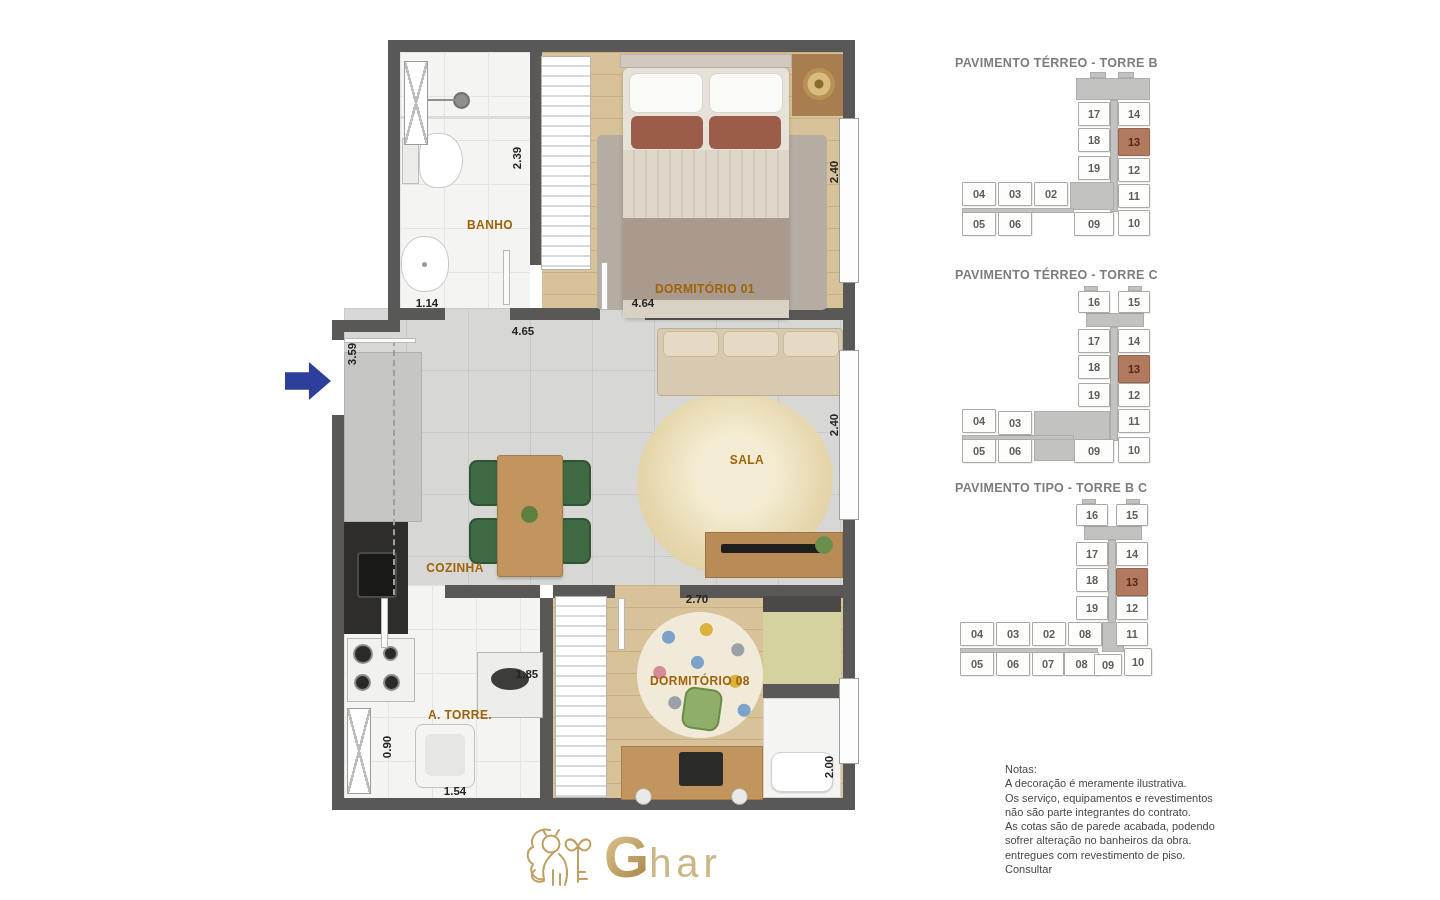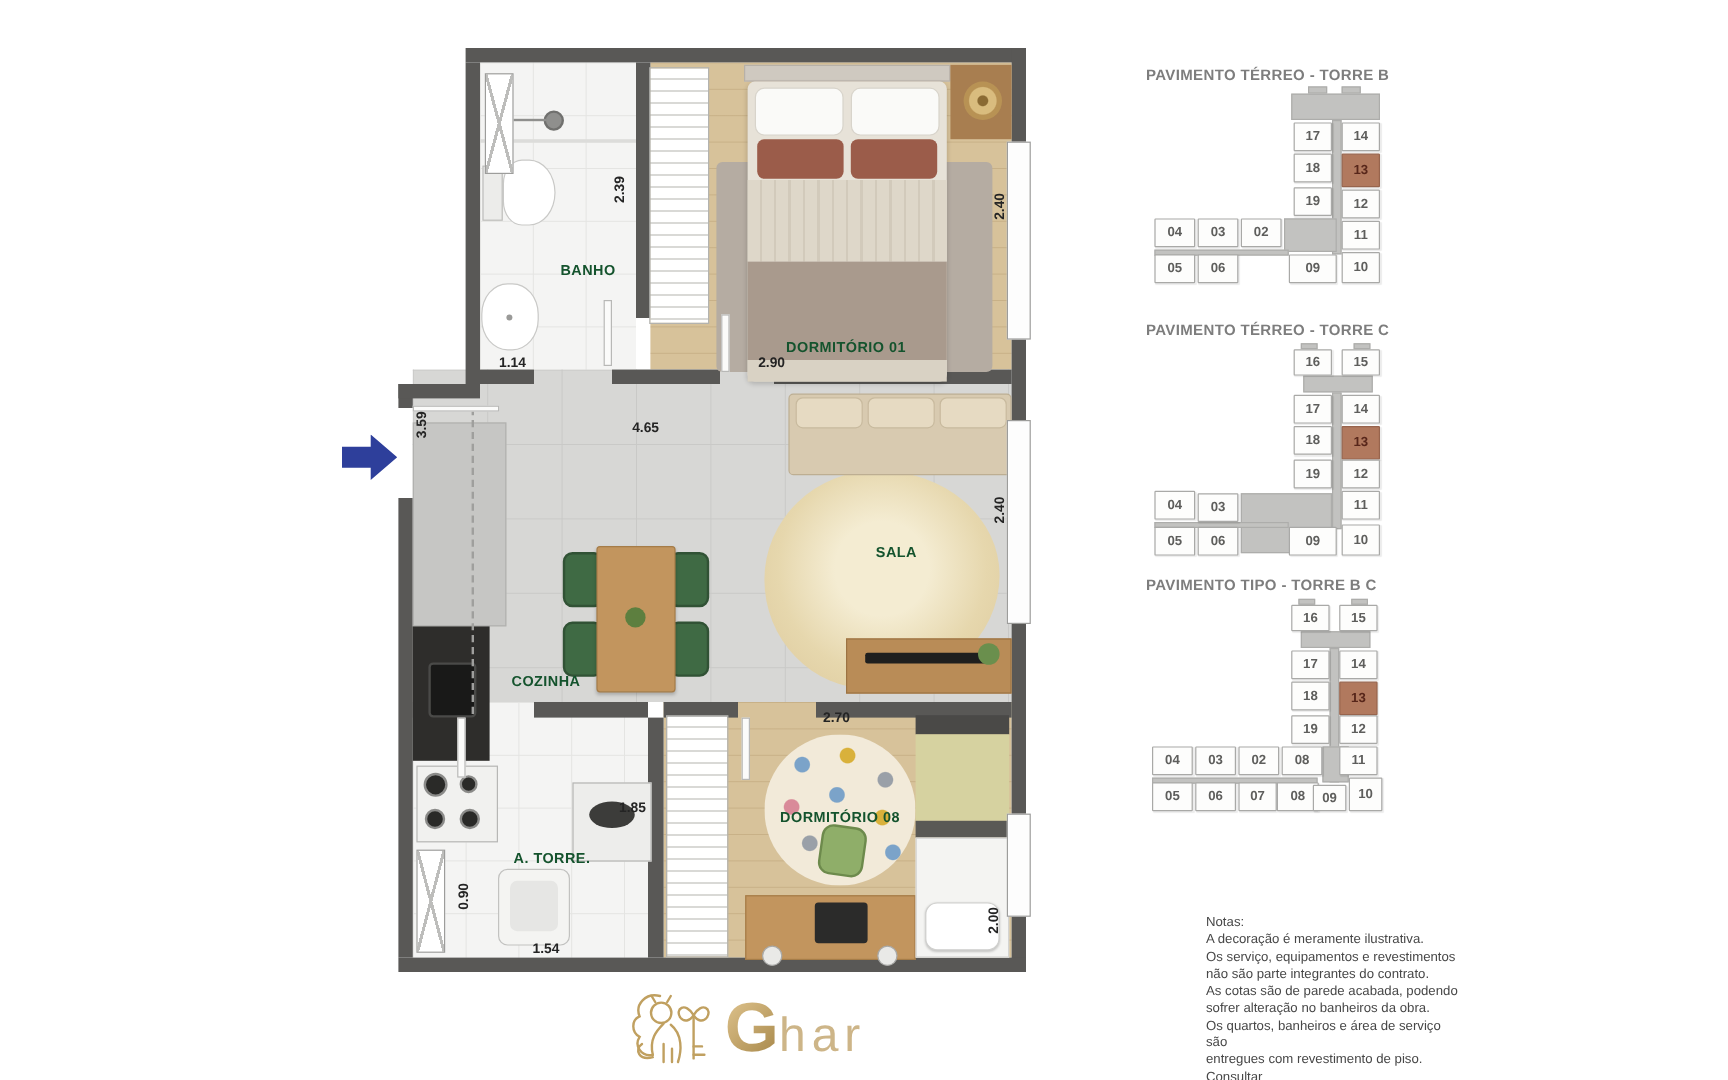--- a/index.html
+++ b/index.html
@@ -25,21 +25,21 @@
     background-image:linear-gradient(rgba(160,130,85,.28) 1px,transparent 1px);
     background-size:100% 22px}
   .wardrobe{background:repeating-linear-gradient(#ffffff 0 8px,#d9d9d6 8px 10px);
     border:1px solid #b3b3b0}
   .window{background:#fdfdfd;border:1px solid #9d9d9b;z-index:6}
   .winx{background:
     linear-gradient(to bottom right,transparent 47%,#bdbdbb 47%,#bdbdbb 53%,transparent 53%),
     linear-gradient(to top right,transparent 47%,#bdbdbb 47%,#bdbdbb 53%,transparent 53%),#fff;
     border:1px solid #9d9d9b;z-index:6}
   .leaf{background:#fbfbfa;border:1px solid #b8b8b6;z-index:5}
-  .rlabel{font-weight:700;font-size:12px;letter-spacing:.4px;color:#14532d;
+  .rlabel{font-weight:700;font-size:12px;letter-spacing:.4px;color:#a16207;
     transform:translate(-50%,-50%);white-space:nowrap;z-index:8}
   .dlabel{font-weight:700;font-size:11.5px;color:#242424;transform:translate(-50%,-50%);
     white-space:nowrap;z-index:8}
   .dlabel.rot{transform:translate(-50%,-50%) rotate(-90deg)}
   .furn{z-index:2}
   .proj{border-left:2px dashed #9f9f9d;z-index:3}
 
   
   .arrow{left:0px;top:322px;width:46px;height:38px;background:var(--arrow);
     clip-path:polygon(0 27%,52% 27%,52% 0,100% 50%,52% 100%,52% 73%,0 73%);z-index:9}
@@ -189,23 +189,23 @@
 
     <div id="fp-labels">
         <div class="rlabel" style="left: 205px; top: 185px;">BANHO</div>
         <div class="rlabel" style="left: 420px; top: 249px;">DORMITÓRIO 01</div>
         <div class="rlabel" style="left: 170px; top: 528px;">COZINHA</div>
         <div class="rlabel" style="left: 462px; top: 420px;">SALA</div>
         <div class="rlabel" style="left: 175px; top: 675px;">A. TORRE.</div>
         <div class="rlabel" style="left: 415px; top: 641px;">DORMITÓRIO 08</div>
         <div class="dlabel rot" style="left: 232px; top: 118px;">2.39</div>
         <div class="dlabel" style="left: 142px; top: 263px;">1.14</div>
-        <div class="dlabel" style="left: 358px; top: 263px;">2.90</div>
+        <div class="dlabel" style="left: 358px; top: 263px;">4.64</div>
         <div class="dlabel rot" style="left: 549px; top: 132px;">2.40</div>
-        <div class="dlabel" style="left: 253px; top: 291px; margin-top: 26px;">4.65</div>
+        <div class="dlabel" style="left: 238px; top: 291px;">4.65</div>
         <div class="dlabel rot" style="left: 67px; top: 314px;">3.59</div>
         <div class="dlabel rot" style="left: 549px; top: 385px;">2.40</div>
         <div class="dlabel" style="left: 412px; top: 559px;">2.70</div>
         <div class="dlabel" style="left: 242px; top: 634px;">1.85</div>
         <div class="dlabel rot" style="left: 102px; top: 707px;">0.90</div>
         <div class="dlabel" style="left: 170px; top: 751px;">1.54</div>
         <div class="dlabel rot" style="left: 544px; top: 727px;">2.00</div>
       </div>
   </div>
 
@@ -293,21 +293,20 @@
     </div>
   </div>
 
   <div class="notes" id="notes">
       <div>Notas:</div>
       <div>A decoração é meramente ilustrativa.</div>
       <div>Os serviço, equipamentos e revestimentos</div>
       <div>não são parte integrantes do contrato.</div>
       <div>As cotas são de parede acabada, podendo</div>
       <div>sofrer alteração no banheiros da obra.</div>
-      <div>Os quartos, banheiros e área de serviço são</div>
       <div>entregues com revestimento de piso. Consultar</div>
     </div>
 
   <div class="logo">
     <svg width="82" height="70" viewBox="0 0 82 70" fill="none" stroke="#c3a express" style="stroke:#c3a express">
       <g stroke="#c2a express" fill="none" stroke-width="2" stroke-linecap="round" style="stroke:#c2a express">
         <path d="M30 8 C18 5 9 15 13 25 C6 28 6 38 13 42 C8 50 15 59 24 57" stroke="#c0a060"></path>
         <circle cx="31" cy="22" r="8.5" stroke="#c0a060"></circle>
         <path d="M26 13 l-3 -5 M36 13 l3 -5" stroke="#c0a060"></path>
         <path d="M24 57 C21 44 27 37 33 31" stroke="#c0a060"></path>

